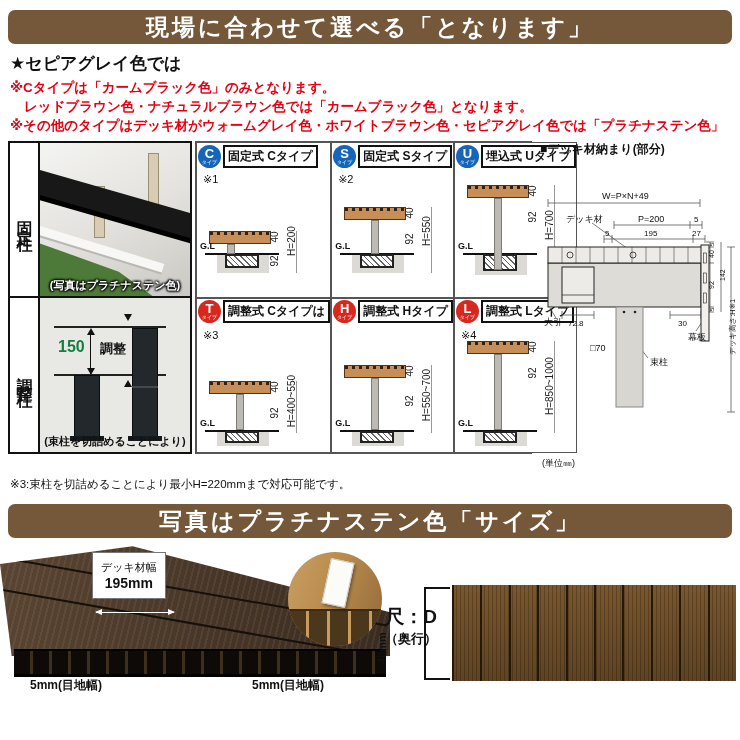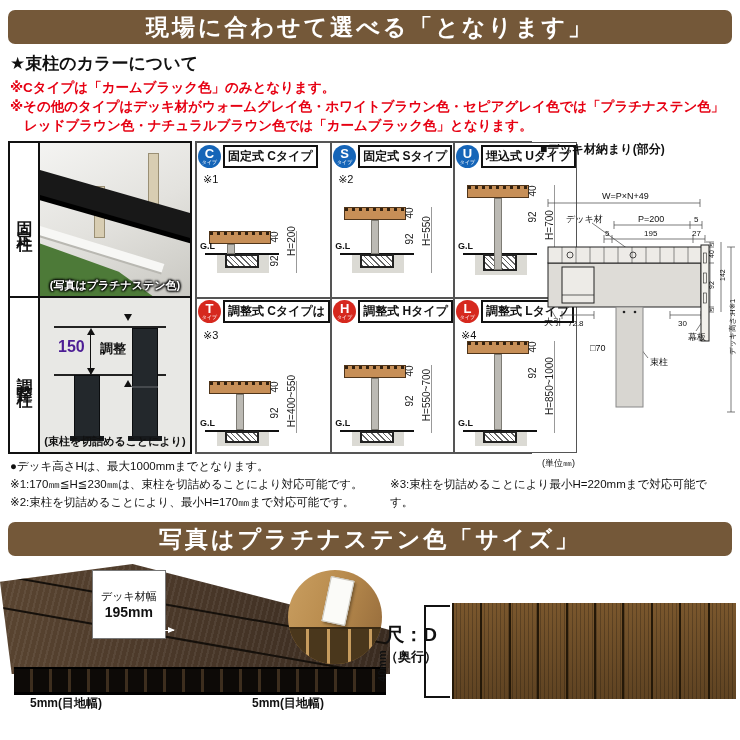--- a/index.html
+++ b/index.html
@@ -33,21 +33,21 @@
     transform:rotate(17deg); box-shadow:0 2px 0 #b9b8b2; }
   .p-post { position:absolute; width:11px; height:52px; background:#d8cdb2; border:1px solid #9a8f74; }
   .p-beam { position:absolute; left:-18%; top:34%; width:150%; height:24px; background:#181818;
     transform:rotate(16deg); box-shadow:0 5px 0 #000; }
   .p-caption { position:absolute; left:0; right:0; bottom:3px; text-align:center; color:#fff;
     font-size:11px; font-weight:bold;
     text-shadow:1px 1px 2px #000,-1px -1px 2px #000,1px -1px 2px #000,-1px 1px 2px #000; }
 
   .photo-adj { background:#e8e8e5; }
   .a-line { position:absolute; left:14px; width:112px; height:2px; background:#222; }
-  .a-150 { position:absolute; left:18px; top:40px; color:#4c1d95; font-size:16px; font-weight:bold; }
+  .a-150 { position:absolute; left:18px; top:40px; color:#15803d; font-size:16px; font-weight:bold; }
   .a-word { position:absolute; left:60px; top:42px; font-size:13px; font-weight:bold; }
   .a-varrow { position:absolute; left:50px; top:32px; width:1px; height:44px; background:#111; }
   .tri { position:absolute; width:0; height:0; }
   .tri.up { border-left:4px solid transparent; border-right:4px solid transparent; border-bottom:7px solid #111; }
   .tri.down { border-left:4px solid transparent; border-right:4px solid transparent; border-top:7px solid #111; }
   .a-post1 { position:absolute; left:34px; top:77px; width:26px; height:62px; background:#23282c; border:1px solid #0b0d0f; }
   .a-post2 { position:absolute; left:92px; top:30px; width:26px; height:109px; background:#23282c; border:1px solid #0b0d0f; }
   .a-seam { position:absolute; left:92px; top:88px; width:26px; height:2px; background:#45494d; }
   .a-foot { position:absolute; height:5px; background:#16191c; }
   .a-caption { position:absolute; left:0; right:0; bottom:3px; text-align:center; font-size:11px; font-weight:bold; }
@@ -121,21 +121,21 @@
     background:linear-gradient(100deg,#5a4531 0%,#4a3829 45%,#392b20 100%);
     clip-path:polygon(34% 0, 100% 60%, 100% 100%, 3% 100%, 0 16%); }
   .d-grain { position:absolute; inset:0;
     background:repeating-linear-gradient(104deg,rgba(255,255,255,.06) 0 2px,rgba(0,0,0,0) 2px 6px); }
   .d-groove { position:absolute; width:420px; height:2px; background:#15100b; transform:rotate(10deg); }
   .d-edge { position:absolute; left:14px; top:103px; width:372px; height:28px; background:#241b13;
     border-top:2px solid #000;
     background-image:repeating-linear-gradient(90deg,#0d0a07 0 16px,#3d2e1e 16px 19px); 
     box-shadow:inset 0 -3px 0 #000; }
   .d-labelbox { position:absolute; left:92px; top:6px; background:#fff; border:1px solid #777;
-    text-align:center; padding:18px 8px; }
+    text-align:center; padding:7px 8px; }
   .d-labelbox .l1 { font-size:11px; }
   .d-labelbox .l2 { font-size:14px; font-weight:bold; }
   .d-arrow { position:absolute; left:96px; top:66px; width:78px; height:1px; background:#fff; }
   .d-arrow::before, .d-arrow::after { content:""; position:absolute; top:-3px; width:0; height:0;
     border-top:3.5px solid transparent; border-bottom:3.5px solid transparent; }
   .d-arrow::before { left:-1px; border-right:7px solid #fff; }
   .d-arrow::after { right:-1px; border-left:7px solid #fff; }
   .gap-label { position:absolute; font-size:12px; font-weight:bold; }
   .thick-label { position:absolute; left:360px; top:98px; font-size:11px; font-weight:bold;
     transform:rotate(-90deg); white-space:nowrap; width:44px; text-align:center; }
@@ -165,24 +165,24 @@
       linear-gradient(180deg,#7a572d,#5f4322); }
 
   svg text { fill:#111; }
 </style>
 </head>
 <body>
 
 <div class="banner">現場に合わせて選べる「となります」</div>
 
 <div class="color-info">
-  <div class="head">★束柱のカラーについて</div>
+  <div class="head">★セピアグレイ色では</div>
   <div class="red">※Cタイプは「カームブラック色」のみとなります。</div>
+  <div class="red indent">レッドブラウン色・ナチュラルブラウン色では「カームブラック色」となります。</div>
   <div class="red">※その他のタイプはデッキ材がウォームグレイ色・ホワイトブラウン色・セピアグレイ色では「プラチナステン色」</div>
-  <div class="red indent">レッドブラウン色・ナチュラルブラウン色では「カームブラック色」となります。</div>
 </div>
 
 <div class="panel">
 
   <div class="left-box">
     <div class="prow first">
       <div class="vlabel">固定柱</div>
       <div class="pcontent photo-fixed">
         <div class="p-slabedge"></div>
         <div class="p-grass"></div>
@@ -439,25 +439,20 @@
       <text x="138" y="149" font-size="8">30</text>
       <text x="148" y="163" font-size="9">幕板</text>
       <text x="50" y="174" font-size="9">□70</text>
       <text x="110" y="188" font-size="9">束柱</text>
       <text x="2" y="289" font-size="9">(単位㎜)</text>
     </svg>
   </div>
 </div>
 
 <div class="notes">
-  <div class="col1">
-    <div>●デッキ高さHは、最大1000mmまでとなります。</div>
-    <div>※1:170㎜≦H≦230㎜は、束柱を切詰めることにより対応可能です。</div>
-    <div>※2:束柱を切詰めることにより、最小H=170㎜まで対応可能です。</div>
-  </div>
   <div class="col2">
     <div>※3:束柱を切詰めることにより最小H=220mmまで対応可能です。</div>
   </div>
 </div>
 
 <div class="banner">写真はプラチナステン色「サイズ」</div>
 
 <div class="size-sec">
 
   <div class="deck-photo">

